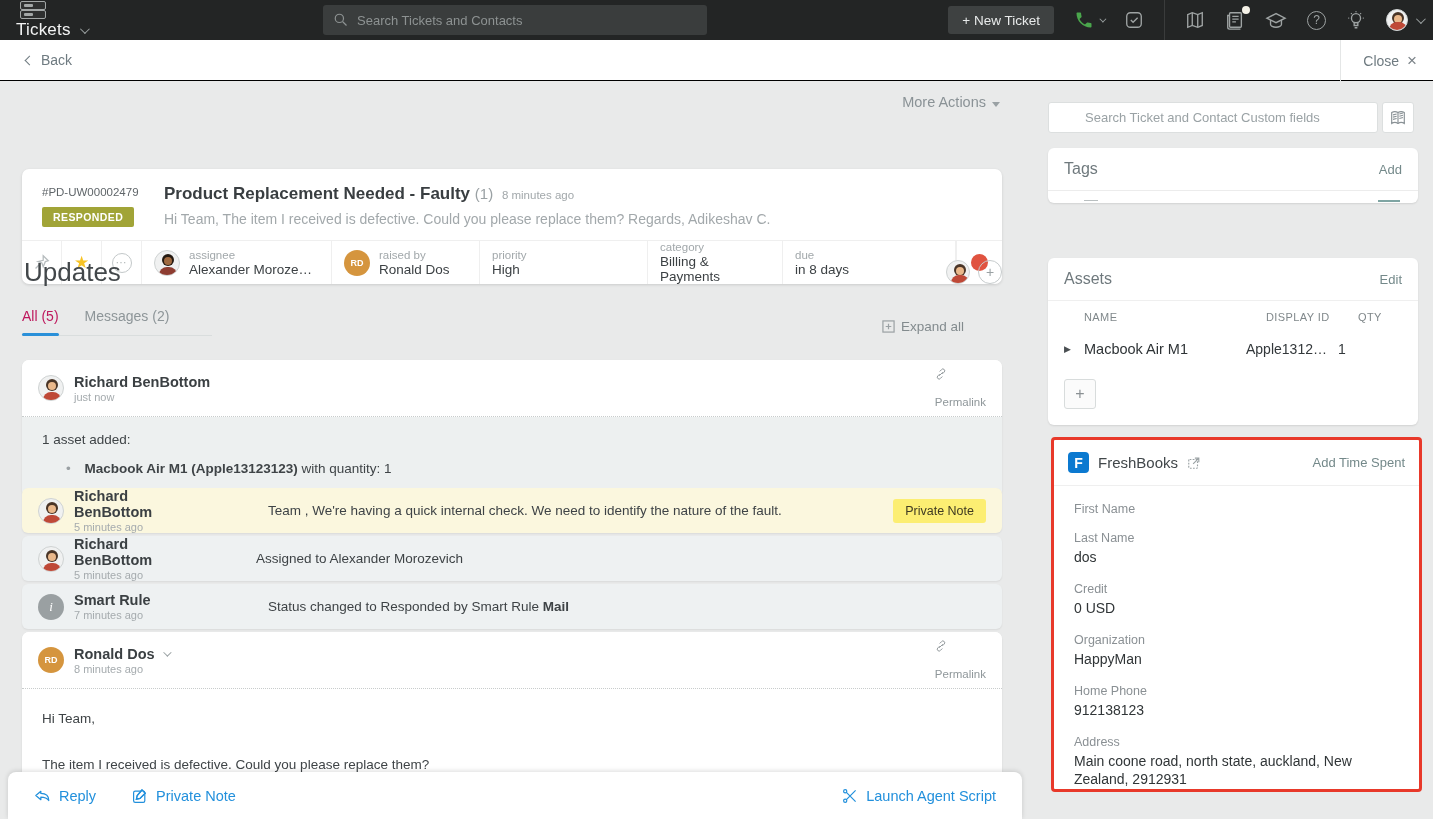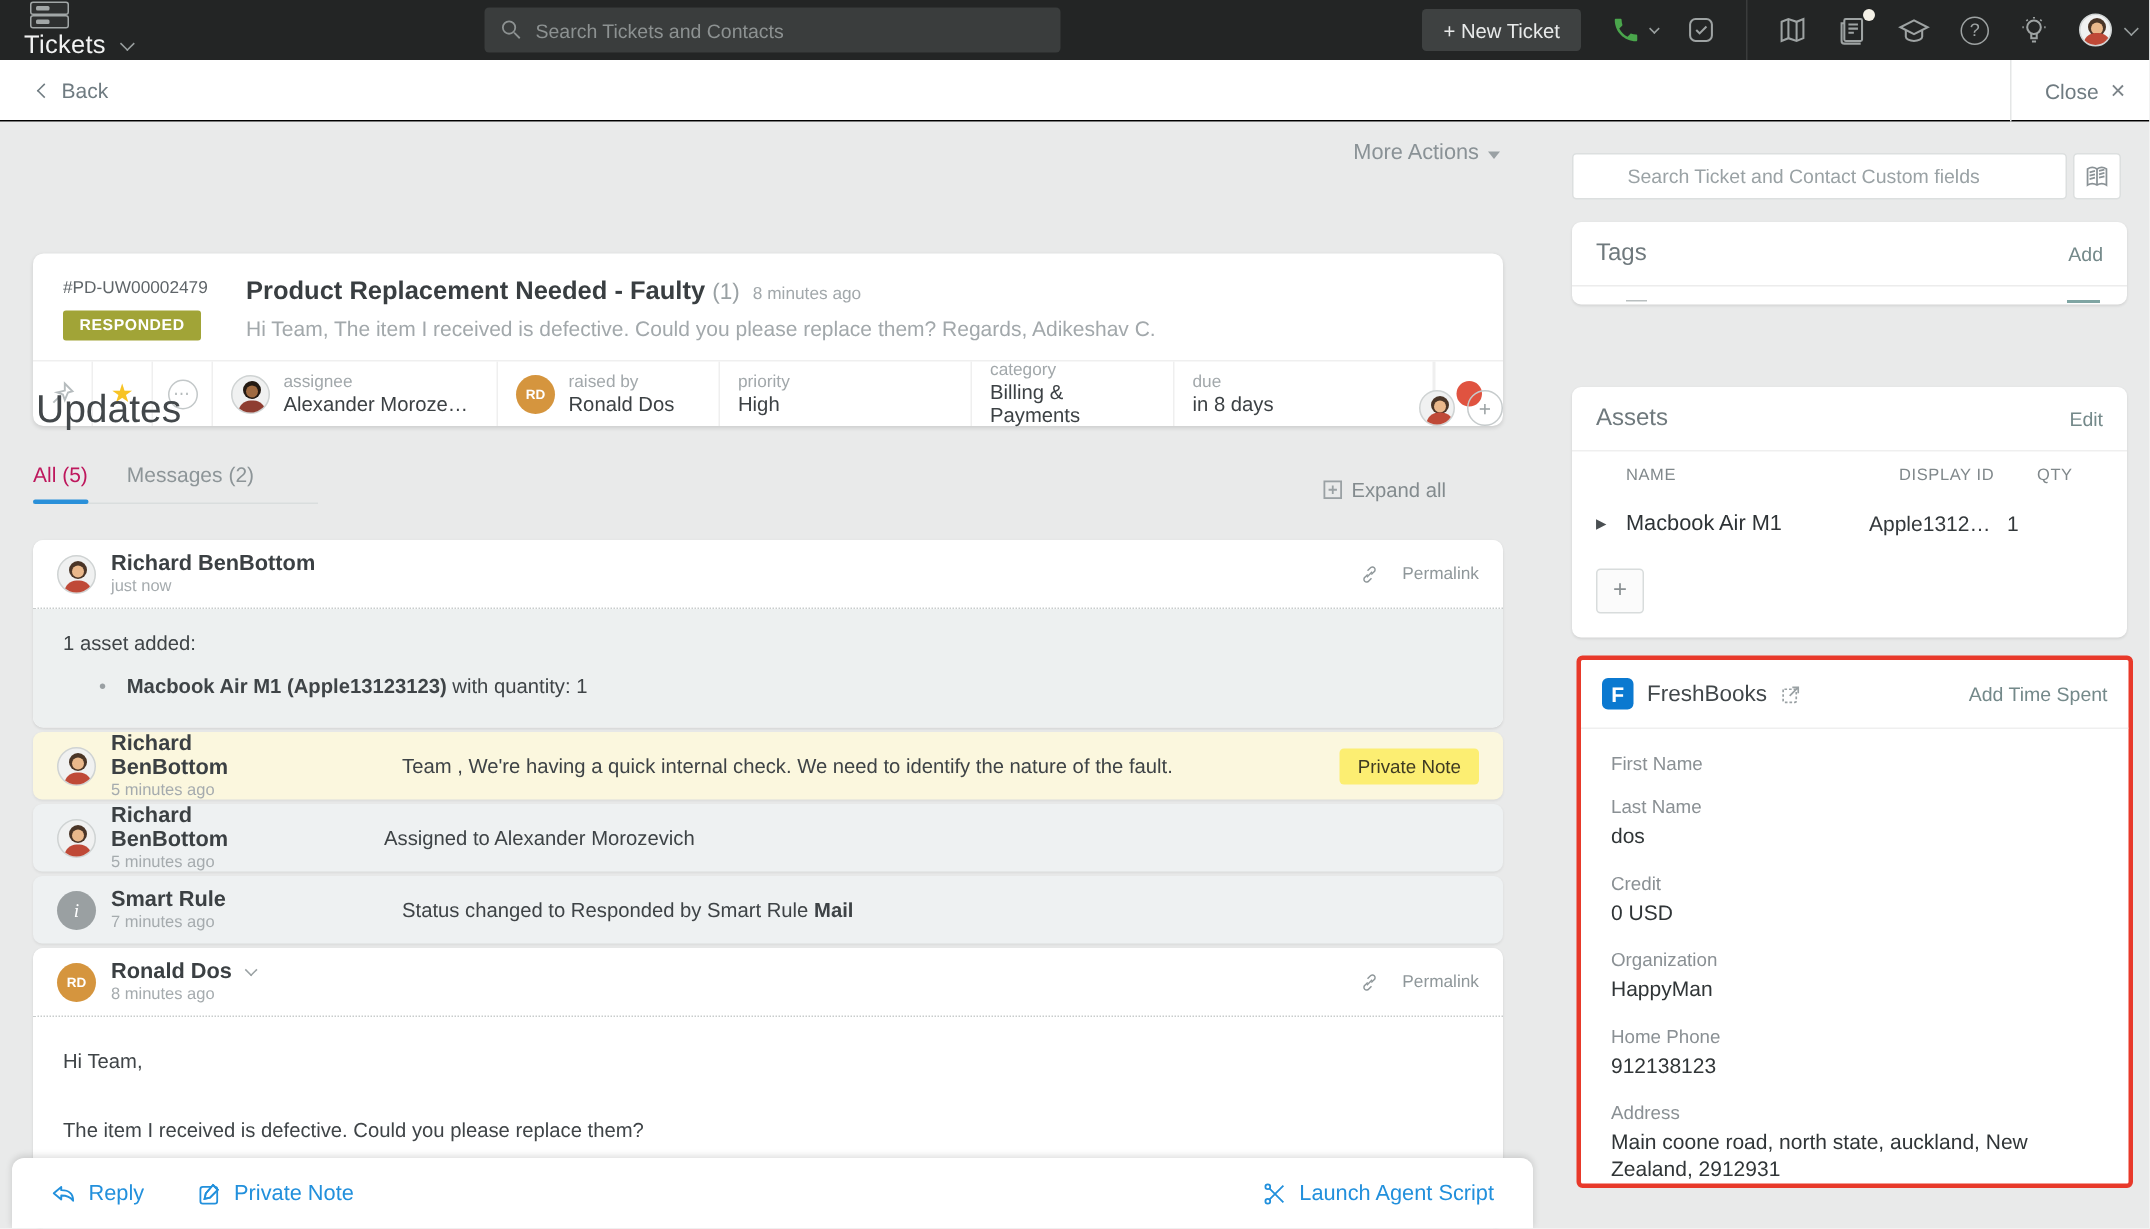--- a/index.html
+++ b/index.html
@@ -75,21 +75,21 @@
   .tabs { position:absolute; left:22px; top:308px; display:flex; gap:26px; border-bottom:1px solid #d9dddd; width:190px; padding-bottom:11px; }
   .tab { font-size:14px; color:#8d9598; cursor:pointer; position:relative; }
   .tab.active { color:#be185d; }
   .tab.active::after { content:""; position:absolute; left:0; right:0; bottom:-12px; height:3px; background:#2a90d9; border-radius:2px; }
   .expand-all { position:absolute; left:764px; top:319px; width:200px; text-align:right; color:#838b8e; font-size:13.5px; cursor:pointer; display:flex; justify-content:flex-end; align-items:center; gap:6px; }
 
   .upd-card { position:absolute; left:22px; width:980px; background:#fff; border-radius:7px; box-shadow:0 1px 2px rgba(0,0,0,.1); overflow:hidden; }
   .upd-head { display:flex; align-items:center; padding:8px 16px; gap:10px; border-bottom:1px dotted #c8cccc; background:#fff; }
   .upd-name { font-size:14.5px; font-weight:600; color:#3b4043; display:flex; align-items:center; gap:8px; }
   .upd-time { font-size:11px; color:#a5abae; margin-top:1px; }
-  .permalink { margin-left:auto; display:flex; align-items:center; gap:16px; color:#8f979a; font-size:11.5px; cursor:pointer; }
+  .permalink { margin-left:auto; display:flex; align-items:flex-start; gap:16px; color:#8f979a; font-size:11.5px; cursor:pointer;flex-direction:column; }
   .upd1-body { background:#edf0f0; padding:15px 20px 20px 20px; font-size:13.5px; color:#3f4447; }
   .upd1-bullet { margin-top:14px; padding-left:24px; }
   .upd1-bullet .dot { color:#9aa0a3; margin-right:10px; }
   .row-card { position:absolute; left:22px; width:980px; height:45px; border-radius:6px; display:flex; align-items:center; padding:0 16px; gap:10px; box-shadow:0 1px 2px rgba(0,0,0,.07); }
   .row-note { background:#fbf7de; }
   .row-gray { background:#eef1f2; }
   .row-text { font-size:13.5px; color:#3e4346; margin-left:96px; }
   .pn-badge { margin-left:auto; background:#fcee72; border-radius:3px; font-size:12.5px; color:#3e3a22; padding:5px 12px; }
   .msg-body { padding:22px 20px; font-size:13.5px; color:#3f4447; background:#fff; }
   .msg-body p { margin-bottom:31px; }

